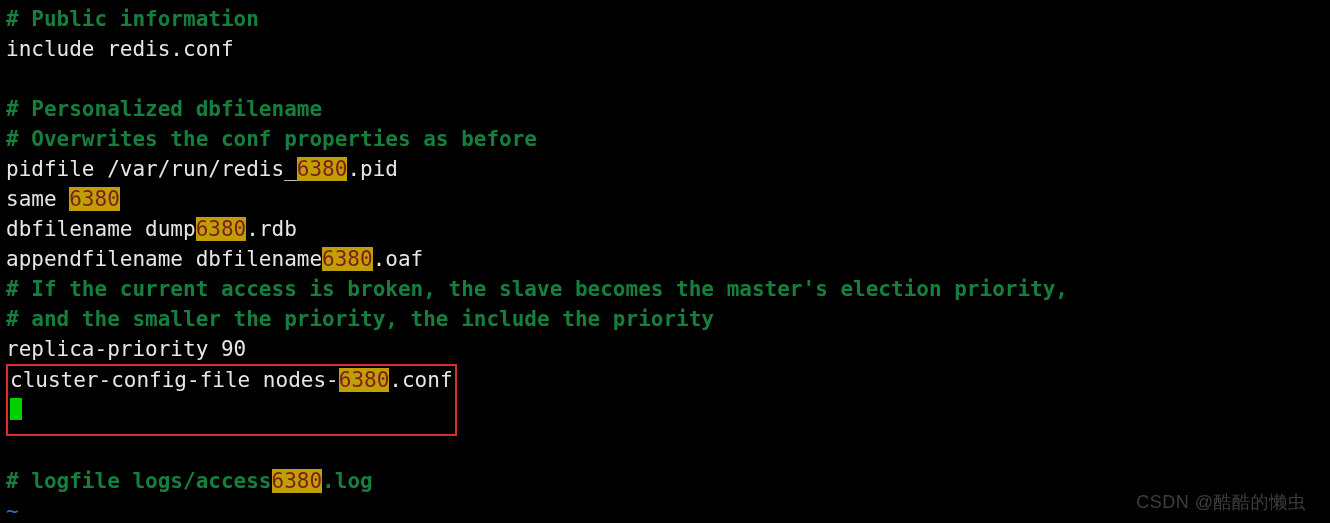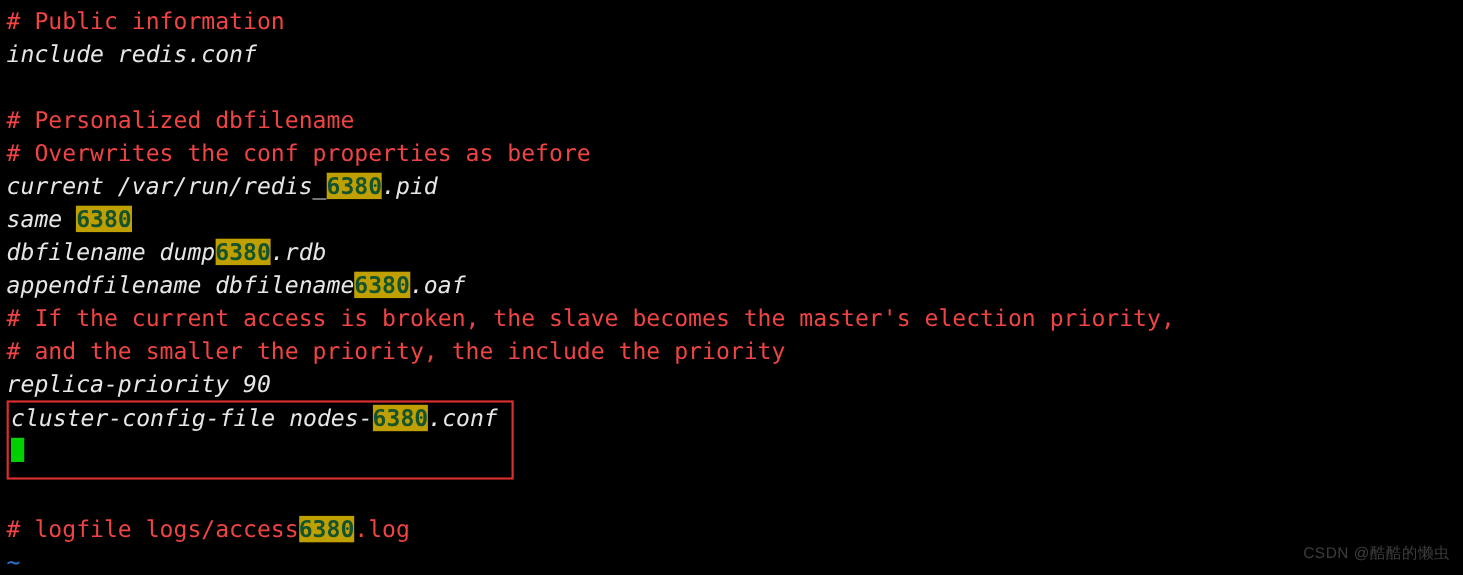--- a/index.html
+++ b/index.html
@@ -12,56 +12,56 @@
     font-size: 21px;
     line-height: 30px;
     overflow: hidden;
     position: relative;
   }
   pre {
     margin: 0;
     padding: 4px 6px;
     white-space: pre;
   }
-  .c  { color: #ef4444; }          
-  .t  { color: #e6e6e6; font-style: italic; }          
-  .hl { background: #c0a000; color: #14532d; font-weight: bold; } 
+  .c  { color: #15803d; font-weight: bold; }          
+  .t  { color: #e6e6e6; }          
+  .hl { background: #c0a000; color: #7f1d1d; } 
   .vi { color: #2d6fd3; }          
   .cursor {
     display: inline-block;
     width: 12px;
     height: 22px;
     background: #00d000;
     vertical-align: middle;
   }
   .boxed {
     display: inline-block;
     border: 2px solid #d82e2e;
-    padding: 0 12px 12px 2px;
+    padding: 0 2px 12px 2px;
     line-height: 28px;
   }
   .wm {
     position: absolute;
-    right: 12px;
+    right: 24px;
     bottom: 6px;
     color: rgba(200,200,200,0.30);
     font-family: sans-serif;
-    font-size: 14px;
+    font-size: 18px;
     letter-spacing: 0.5px;
   }
 </style>
 </head>
 <body>
 
 <pre><span class="c"># Public information</span>
 <span class="t">include redis.conf</span>
 
 <span class="c"># Personalized dbfilename</span>
 <span class="c"># Overwrites the conf properties as before</span>
-<span class="t">current /var/run/redis_</span><span class="hl">6380</span><span class="t">.pid</span>
+<span class="t">pidfile /var/run/redis_</span><span class="hl">6380</span><span class="t">.pid</span>
 <span class="t">same </span><span class="hl">6380</span>
 <span class="t">dbfilename dump</span><span class="hl">6380</span><span class="t">.rdb</span>
 <span class="t">appendfilename dbfilename</span><span class="hl">6380</span><span class="t">.oaf</span>
 <span class="c"># If the current access is broken, the slave becomes the master's election priority,</span>
 <span class="c"># and the smaller the priority, the include the priority</span>
 <span class="t">replica-priority 90</span>
 <span class="boxed"><span class="t">cluster-config-file nodes-</span><span class="hl">6380</span><span class="t">.conf</span>
 <span class="cursor"></span></span>
 
 <span class="c"># logfile logs/access</span><span class="hl">6380</span><span class="c">.log</span>

